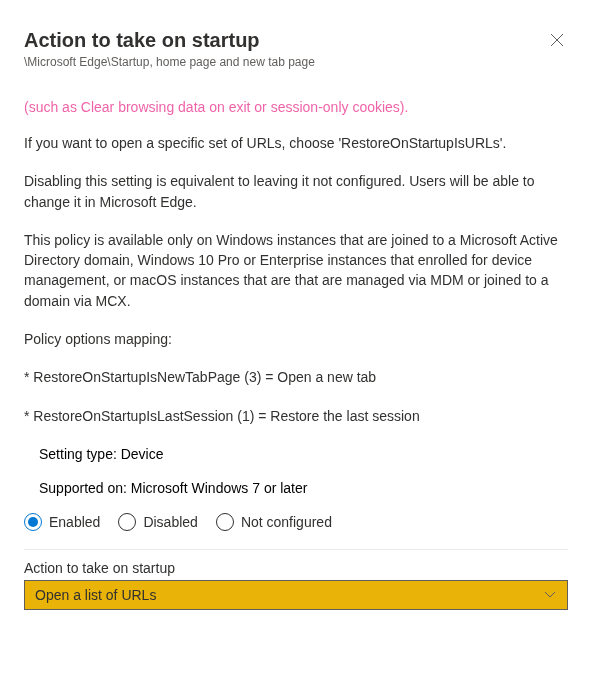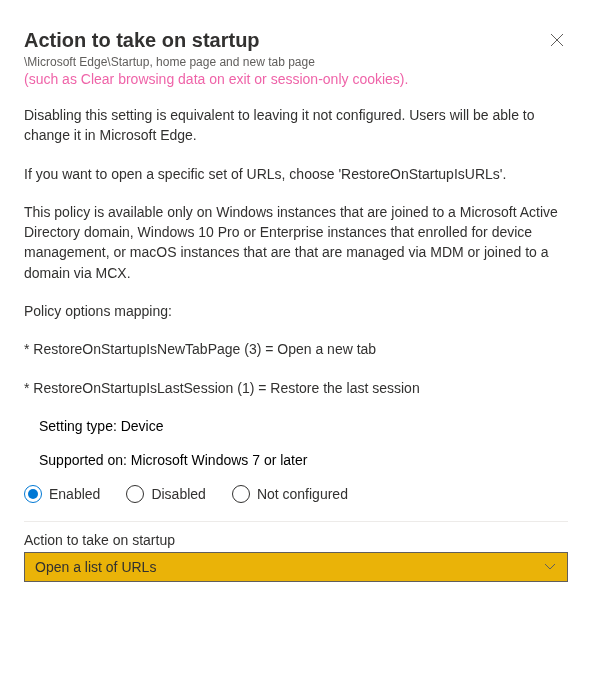--- a/index.html
+++ b/index.html
@@ -35,21 +35,21 @@
       border: none;
       cursor: pointer;
       padding: 4px;
       color: #605e5c;
       font-size: 14px;
       line-height: 1;
     }
     .breadcrumb {
       font-size: 12px;
       color: #605e5c;
-      margin-bottom: 2px;
+      margin-bottom: 30px;
     }
     .content {
       flex: 1;
       overflow: hidden;
     }
     .truncated-line {
       color: #ec4899;
       font-size: 14px;
       margin-bottom: 18px;
       filter: blur(0.3px);
@@ -61,21 +61,21 @@
       color: #323130;
     }
     .para-tight {
       margin-bottom: 14px;
       line-height: 1.45;
       color: #000000;
       margin-left: 15px;
     }
     .radio-row {
       display: flex;
-      gap: 26px;
+      gap: 18px;
       margin-top: 10px;
       margin-bottom: 18px;
     }
     .radio-option {
       display: flex;
       align-items: center;
       gap: 7px;
       cursor: pointer;
     }
     .radio-outer {
@@ -142,22 +142,22 @@
       <svg width="14" height="14" viewBox="0 0 14 14">
           <path d="M1 1 L13 13 M13 1 L1 13" stroke="#605e5c" stroke-width="1"></path>
         </svg>
     </button>
   </div>
   <div class="breadcrumb">\Microsoft Edge\Startup, home page and new tab page</div>
 
   <div class="content">
     <div class="truncated-line">(such as Clear browsing data on exit or session-only cookies).</div>
 
+    <p class="para">If you want to open a specific set of URLs, choose 'RestoreOnStartupIsURLs'.</p>
     <p class="para">Disabling this setting is equivalent to leaving it not configured. Users will be able to change it in Microsoft Edge.</p>
-    <p class="para">If you want to open a specific set of URLs, choose 'RestoreOnStartupIsURLs'.</p>
     <p class="para">This policy is available only on Windows instances that are joined to a Microsoft Active Directory domain, Windows 10 Pro or Enterprise instances that enrolled for device management, or macOS instances that are that are managed via MDM or joined to a domain via MCX.</p>
     <p class="para">Policy options mapping:</p>
     <p class="para">* RestoreOnStartupIsNewTabPage (3) = Open a new tab</p>
     <p class="para">* RestoreOnStartupIsLastSession (1) = Restore the last session</p>
     <p class="para-tight">Setting type: Device</p>
     <p class="para-tight">Supported on: Microsoft Windows 7 or later</p>
 
     <div class="radio-row">
       <div class="radio-option">
         <span class="radio-outer selected">

